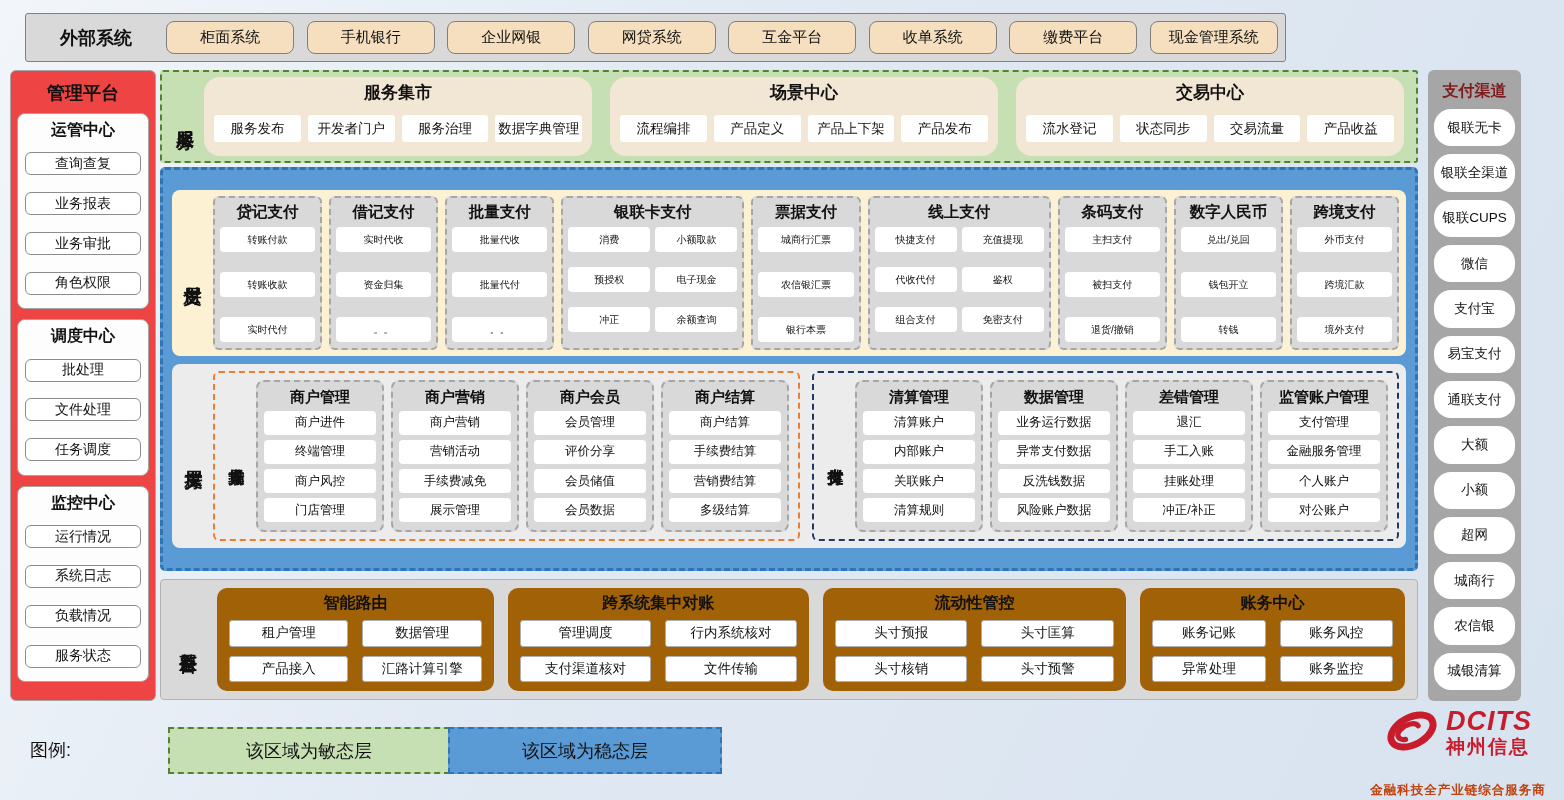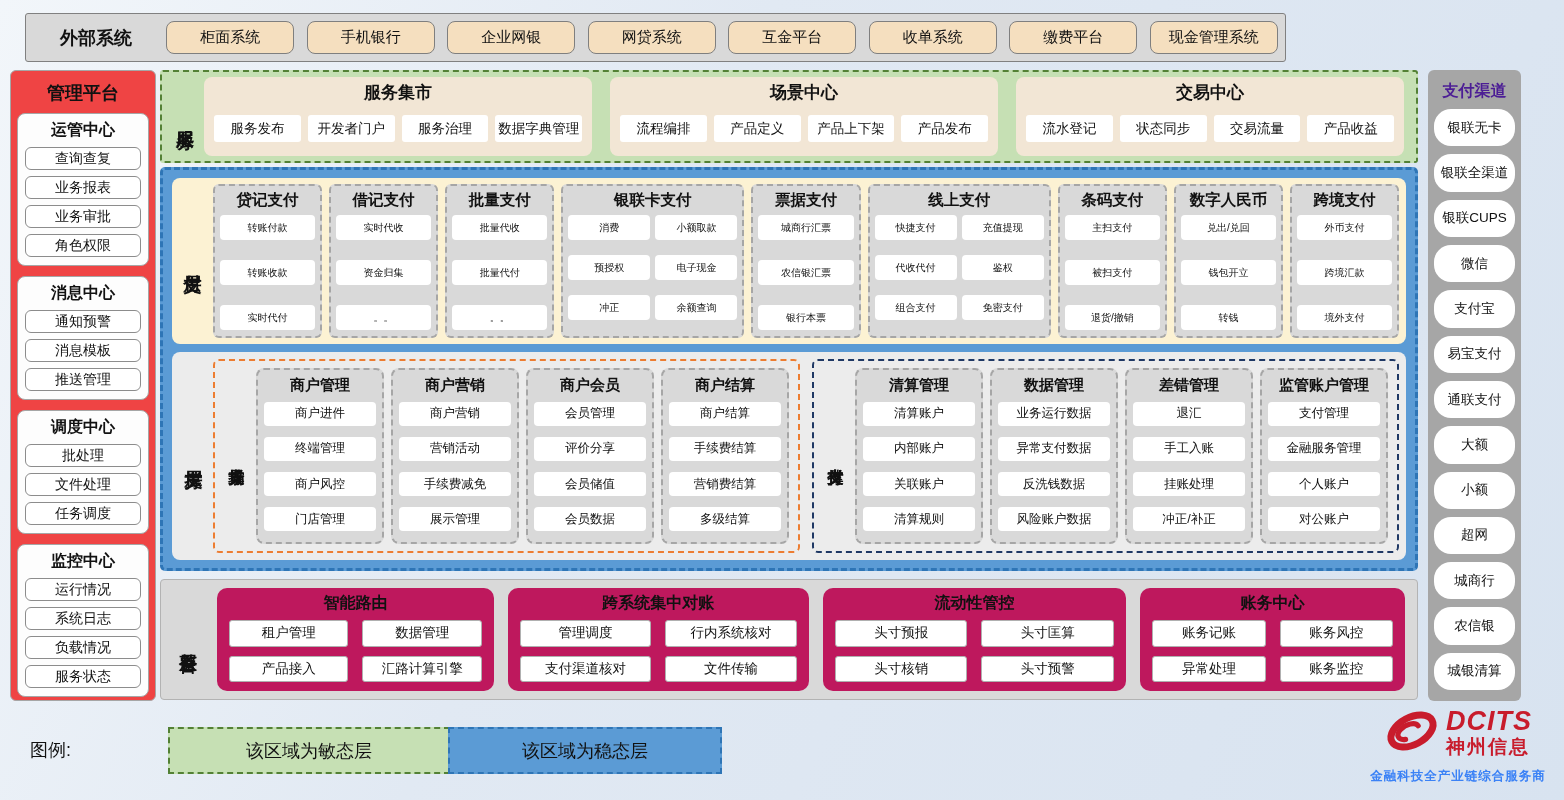--- a/index.html
+++ b/index.html
@@ -33,29 +33,29 @@
 
   
   .vlabel { writing-mode:vertical-rl; text-orientation:upright; font-weight:bold;
     display:flex; align-items:center; justify-content:center; line-height:1; }
 
   
   #service { left:160px; top:70px; width:1258px; height:93px; background:#c6e0b4;
     border:2px dashed #538135; border-radius:3px; display:flex; padding:5px 8px; }
   .svc-vlabel { width:30px; font-size:18px; }
   .svc-panels { flex:1; display:flex; gap:18px; padding:0 4px; }
-  .svc-panel { background:#f2e6d5; border-radius:8px; flex:1; padding:3px 10px 8px;
+  .svc-panel { background:#f2e6d5; border-radius:16px; flex:1; padding:3px 10px 8px;
     display:flex; flex-direction:column; }
   .svc-title { text-align:center; font-weight:bold; font-size:17px; margin:1px 0 5px; }
   .svc-items { display:flex; gap:7px; flex:1; align-items:center; }
   .svc-btn { background:#fff; border-radius:3px; flex:1; height:27px; font-size:13.5px; }
 
   
   #stable { left:160px; top:167px; width:1258px; height:404px; background:#5b9bd5;
-    border:3px dashed #2e75b6; border-radius:5px; padding:8px 9px;
+    border:3px dashed #2e75b6; border-radius:5px; padding:20px 9px;
     display:flex; flex-direction:column; gap:8px; }
 
   
   #payment { background:#fcf2d3; border-radius:8px; height:166px; display:flex;
     padding:6px 7px; gap:7px; }
   .pay-vlabel { width:27px; font-size:18px; }
   .pay-col { background:#d9d9d9; border:2px dashed #a6a6a6; border-radius:6px;
     padding:2px 5px 6px; display:flex; flex-direction:column; flex:1; min-width:0; }
   .pay-col.wide { flex:1.78; }
   .pay-title { text-align:center; font-weight:bold; font-size:15.5px; padding:2px 0 1px; }
@@ -73,45 +73,45 @@
   .sup-col { background:#d9d9d9; border:2px dashed #a6a6a6; border-radius:8px; flex:1;
     min-width:0; padding:2px 6px 7px; display:flex; flex-direction:column; }
   .sup-title { text-align:center; font-weight:bold; font-size:15px; padding:4px 0 1px; }
   .sup-items { flex:1; display:flex; flex-direction:column; justify-content:space-around; gap:4px; padding-top:2px; }
   .sup-btn { background:#fff; border-radius:4px; height:24px; font-size:12.5px; }
 
   
   #integration { left:160px; top:579px; width:1258px; height:121px; background:#d9d9d9;
     border:1px solid #b3b3b3; border-radius:4px; display:flex; padding:8px 12px; gap:14px; }
   .int-vlabel { width:30px; font-size:18px; }
-  .int-panel { background:#be185d; border-radius:10px; padding:2px 12px 9px;
+  .int-panel { background:#a16207; border-radius:10px; padding:2px 12px 9px;
     display:flex; flex-direction:column; }
   .int-title { text-align:center; font-weight:bold; font-size:16px; padding:3px 0 6px; }
   .int-items { flex:1; display:grid; grid-template-columns:1fr 1fr; gap:9px 14px; }
   .int-btn { background:#fff; border:1px solid #b0b0b0; border-radius:3px; font-size:13.5px; }
 
   
   #channels { left:1428px; top:70px; width:93px; height:631px; background:#a6a6a6;
     border-radius:6px; display:flex; flex-direction:column; padding:4px 6px 7px; }
-  .ch-title { color:#4c1d95; font-weight:bold; font-size:16px; text-align:center; padding:7px 0 3px; }
+  .ch-title { color:#7f1d1d; font-weight:bold; font-size:16px; text-align:center; padding:7px 0 3px; }
   .ch-btn { background:#fff; border-radius:17px; flex:1; margin:4px 0; font-size:13.5px; }
 
   
   .legend-label { left:30px; top:738px; font-size:18px; }
   .legend-box { height:47px; display:flex; align-items:center; justify-content:center;
     font-size:18px; font-weight:500; }
   #legend-agile { left:168px; top:727px; width:282px; background:#c6e0b4; border:2px dashed #538135; }
   #legend-stable { left:448px; top:727px; width:274px; background:#5b9bd5; border:2px dashed #2e75b6; }
 
   
   #logo { right:18px; top:703px; width:176px; display:flex; flex-direction:column; align-items:center; }
   .logo-row { display:flex; align-items:center; gap:6px; }
   .logo-name { font-size:27px; font-weight:bold; font-style:italic; color:#c81c2c; letter-spacing:1px; line-height:1; }
   .logo-company { font-size:19px; font-weight:bold; color:#c81c2c; letter-spacing:2px; line-height:1.25; }
-  .logo-tagline { font-size:12.5px; font-weight:bold; color:#3b82f6; letter-spacing:1px; margin-top:5px; white-space:nowrap; }
+  .logo-tagline { font-size:12.5px; font-weight:bold; color:#c2410c; letter-spacing:1px; margin-top:19px; white-space:nowrap; }
 </style>
 </head>
 <body>
 
 <div id="topbar" class="abs">
   <div class="ext-label">外部系统</div>
   <div class="ext-items">
       <div class="btn ext-btn">柜面系统</div>
       <div class="btn ext-btn">手机银行</div>
       <div class="btn ext-btn">企业网银</div>
@@ -126,28 +126,20 @@
 <div id="mgmt" class="abs">
   <div class="mgmt-title">管理平台</div>
   <div id="mgmt-sections" style="flex:1; display:flex; flex-direction:column;">
       <div class="mgmt-section" style="flex-grow: 4;">
         <div class="mgmt-sec-title">运管中心</div>
         <div class="mgmt-items">
           <div class="btn mgmt-btn">查询查复</div>
           <div class="btn mgmt-btn">业务报表</div>
           <div class="btn mgmt-btn">业务审批</div>
           <div class="btn mgmt-btn">角色权限</div>
-        </div>
-      </div>
-      <div class="mgmt-section" style="flex-grow: 3;">
-        <div class="mgmt-sec-title">消息中心</div>
-        <div class="mgmt-items">
-          <div class="btn mgmt-btn">通知预警</div>
-          <div class="btn mgmt-btn">消息模板</div>
-          <div class="btn mgmt-btn">推送管理</div>
         </div>
       </div>
       <div class="mgmt-section" style="flex-grow: 3;">
         <div class="mgmt-sec-title">调度中心</div>
         <div class="mgmt-items">
           <div class="btn mgmt-btn">批处理</div>
           <div class="btn mgmt-btn">文件处理</div>
           <div class="btn mgmt-btn">任务调度</div>
         </div>
       </div>

